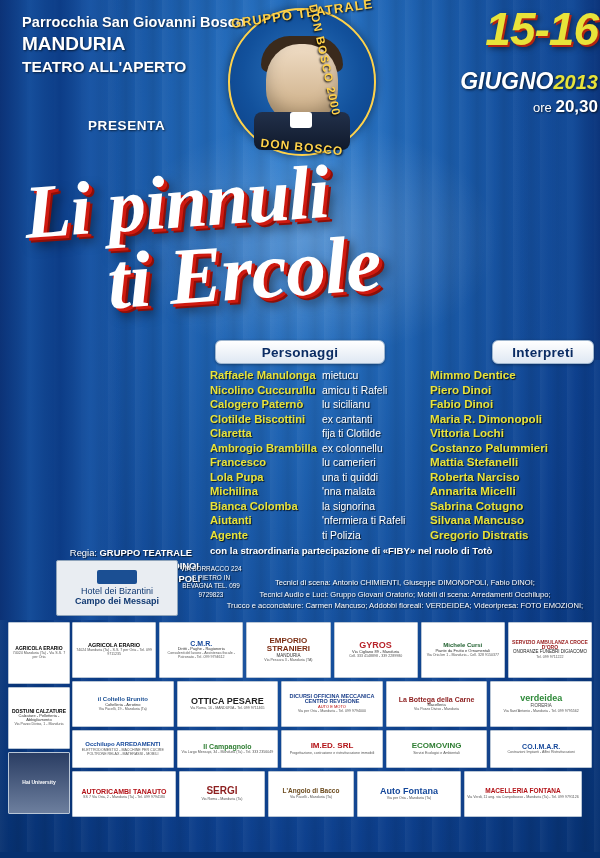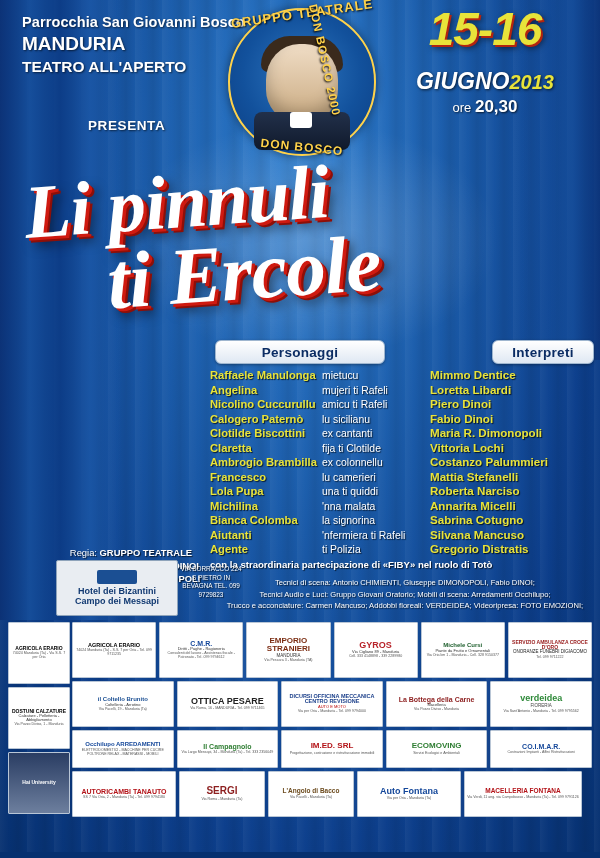--- a/index.html
+++ b/index.html
@@ -86,21 +86,21 @@
   }
   .logo .arc-top{top:-2px;transform:rotate(-8deg);}
   .logo .arc-bot{bottom:2px;transform:rotate(6deg);font-size:12px;}
   .logo .arc-side{
     position:absolute;right:-6px;top:46px;color:#ffd24a;font-weight:bold;font-size:11.5px;
     transform:rotate(78deg);letter-spacing:1px;text-shadow:1px 1px 2px #000;white-space:nowrap;
   }
 
   
   .date{
-    position:absolute;right:20px;top:6px;text-align:center;width:190px;
+    position:absolute;right:2px;top:6px;text-align:right;width:190px;
   }
   .date .dm{
     font-size:46px;font-weight:bold;color:#e8e33a;font-style:italic;line-height:1;
     text-shadow:2px 2px 0 #b3240f, 3px 3px 6px rgba(0,0,0,.6);
     letter-spacing:-1px;
   }
   .date .mese{
     margin-top:16px;font-size:23px;font-weight:bold;color:#ffffff;font-style:italic;
     text-shadow:1px 1px 3px rgba(0,0,0,.7);
   }
@@ -181,21 +181,21 @@
   
   .sponsor-hotel{
     position:absolute;left:56px;top:560px;width:120px;height:54px;
     background:#e9edf2;border:1px solid #8fa4bb;border-radius:2px;
     display:flex;flex-direction:column;align-items:center;justify-content:center;
     color:#123a72;
   }
   .sponsor-hotel .shape{
     width:40px;height:14px;background:#1b4f93;border-radius:2px;margin-bottom:2px;
   }
-  .sponsor-hotel .n1{font-size:9px;font-weight:bold;}
+  .sponsor-hotel .n1{font-size:9px;font-weight:normal;}
   .sponsor-hotel .n2{font-size:9px;font-weight:bold;}
   .hotel-addr{
     position:absolute;left:180px;top:565px;width:62px;color:#fff;font-size:6.4px;
     line-height:1.35;text-align:center;text-shadow:1px 1px 1px rgba(0,0,0,.7);
   }
 
   .ads{
     position:absolute;left:72px;top:622px;width:520px;
     display:flex;flex-wrap:wrap;gap:3px;
   }
@@ -268,25 +268,20 @@
   <div class="banner banner-personaggi">Personaggi</div>
   <div class="banner banner-interpreti">Interpreti</div>
 
   <div class="cast">
     <div class="cast-row">
       <div class="c-char">Raffaele Manulonga</div>
       <div class="c-role">mietucu</div>
       <div class="c-act">Mimmo Dentice</div>
     </div>
     <div class="cast-row">
-      <div class="c-char">Angelina</div>
-      <div class="c-role">mujeri ti Rafeli</div>
-      <div class="c-act">Loretta Libardi</div>
-    </div>
-    <div class="cast-row">
       <div class="c-char">Nicolino Cuccurullu</div>
       <div class="c-role">amicu ti Rafeli</div>
       <div class="c-act">Piero Dinoi</div>
     </div>
     <div class="cast-row">
       <div class="c-char">Calogero Paternò</div>
       <div class="c-role">lu sicilianu</div>
       <div class="c-act">Fabio Dinoi</div>
     </div>
     <div class="cast-row">

